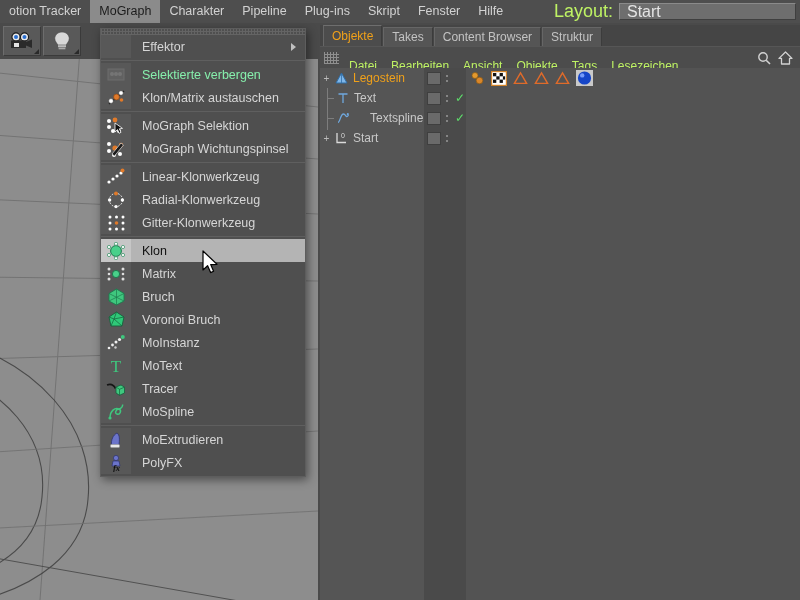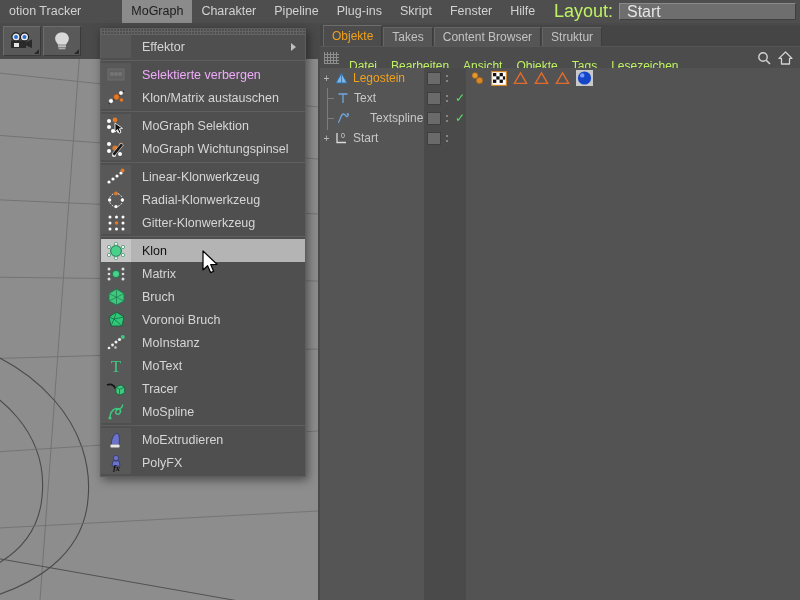--- a/index.html
+++ b/index.html
@@ -24,21 +24,20 @@
     height: 23px; line-height: 23px;
     padding: 0 9px;
     font-size: 12.5px;
     color: #d2d2d2;
     white-space: nowrap;
     cursor: default;
   }
   .menu-item.active {
     background: #8b8b8b;
     color: #1c1c1c;
-    margin-left: 32px;
   }
   .layout-zone {
     margin-left: auto;
     display: flex; align-items: center; gap: 6px;
     padding-right: 4px;
   }
   .layout-label { font-size: 18px; color: #bef264; }
   .layout-combo {
     width: 177px; height: 17px;
     background: #6e6e6e;
@@ -113,21 +112,21 @@
     flex: 0 0 30px;
     background: #585858;
     display: flex; align-items: center; justify-content: center;
   }
   .dd-row .lbl {
     padding-left: 11px;
     font-size: 12.5px;
     color: #d6d6d6;
     white-space: nowrap;
   }
-  .dd-row.disabled .lbl { color: #f0abfc; }
+  .dd-row.disabled .lbl { color: #86efac; }
   .dd-row.selected { background: #b4b4b4; }
   .dd-row.selected .ic { background: #c6c6c6; }
   .dd-row.selected .lbl { color: #101010; }
   .dd-sep {
     height: 1px; margin: 2px 0;
     background: #5f5f5f;
   }
   .dd-arrow {
     position: absolute; right: 9px; top: 8px;
     width: 0; height: 0;

